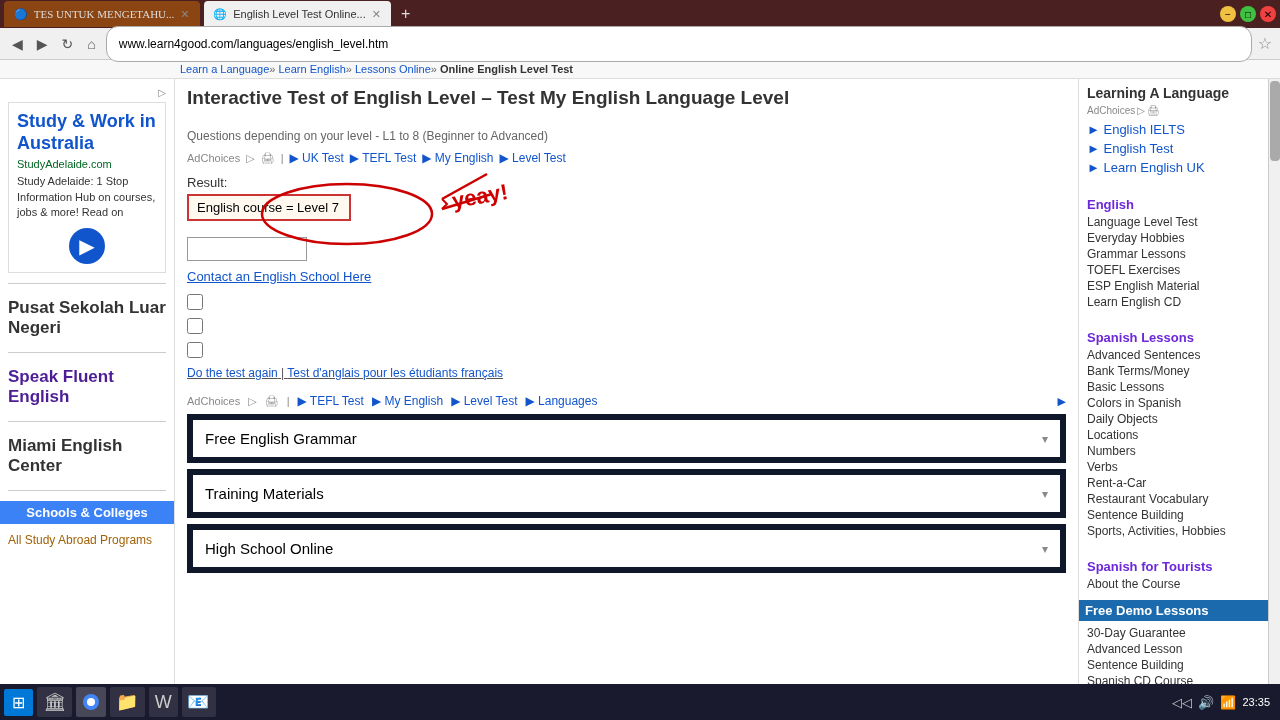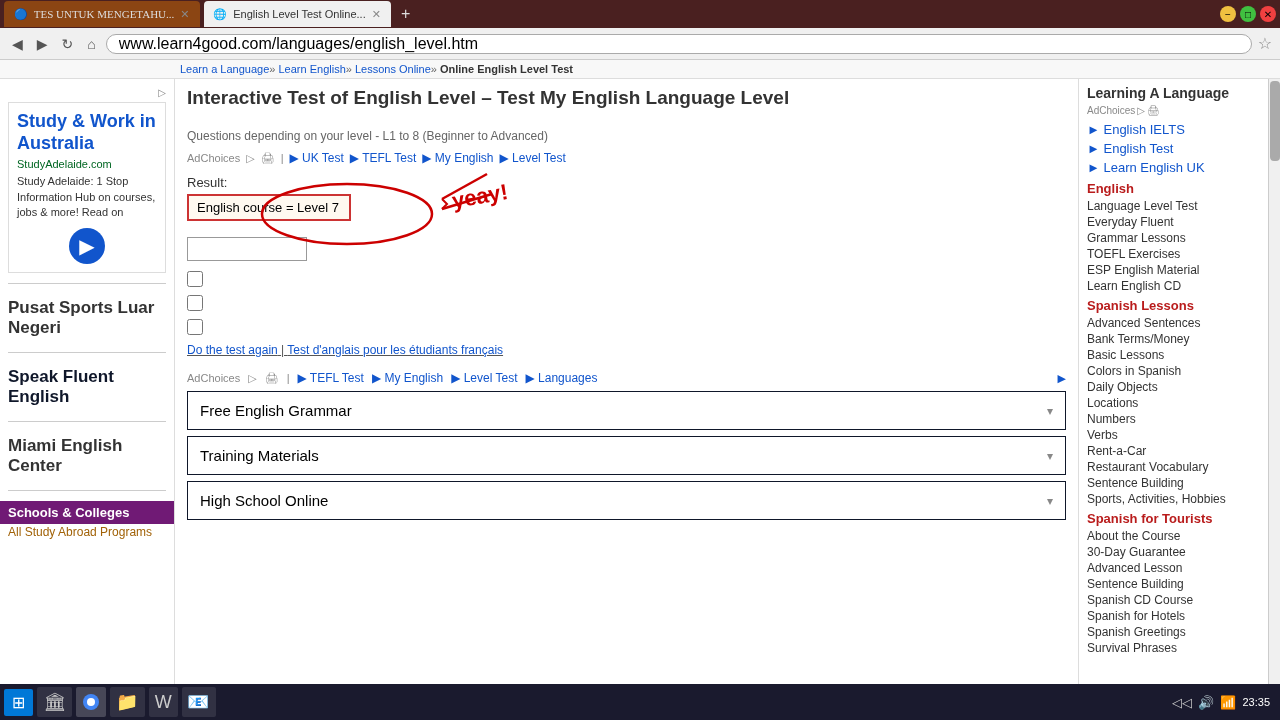--- a/index.html
+++ b/index.html
@@ -14,42 +14,42 @@
     .win-btn { width: 16px; height: 16px; border-radius: 50%; border: none; cursor: pointer; font-size: 10px; display: flex; align-items: center; justify-content: center; }
     .win-minimize { background: #f0c040; margin-left: auto; }
     .win-maximize { background: #40c040; }
     .win-close { background: #f04040; }
     .title-spacer { flex: 1; }
 
     
     .address-bar { display: flex; align-items: center; height: 32px; background: #f0f0f0; padding: 4px 8px; gap: 6px; border-bottom: 1px solid #ccc; }
     .nav-btn { background: none; border: none; cursor: pointer; color: #555; font-size: 14px; padding: 2px 4px; }
     .nav-btn:disabled { color: #aaa; }
-    .url-box { flex: 1; height: 20px; border: 1px solid #aaa; border-radius: 12px; padding: 0 12px; font-size: 16px; background: white; }
+    .url-box { flex: 1; height: 36px; border: 1px solid #aaa; border-radius: 12px; padding: 0 12px; font-size: 12px; background: white; }
     .star-btn { background: none; border: none; color: #888; cursor: pointer; font-size: 16px; }
 
     
     .breadcrumb-bar { background: #f8f8f8; padding: 3px 8px 3px 180px; font-size: 11px; color: #666; border-bottom: 1px solid #ddd; }
     .breadcrumb-bar a { color: #1155cc; text-decoration: none; }
     .breadcrumb-bar .current { color: #333; font-weight: bold; }
 
     
     .browser-body { display: flex; height: calc(720px - 90px); background: white; }
 
     
     .left-sidebar { width: 175px; min-width: 175px; background: white; border-right: 1px solid #ddd; padding: 8px; overflow-y: auto; }
     .ad-label { font-size: 10px; color: #888; display: flex; align-items: center; justify-content: flex-end; gap: 3px; margin-bottom: 4px; }
     .ad-box { background: #fff; border: 1px solid #ddd; padding: 8px; margin-bottom: 10px; }
     .ad-title { font-size: 18px; font-weight: bold; color: #1155cc; line-height: 1.2; margin-bottom: 4px; }
     .ad-domain { font-size: 11px; color: #006622; margin-bottom: 4px; }
     .ad-text { font-size: 11px; color: #333; line-height: 1.4; margin-bottom: 8px; }
     .ad-btn { width: 36px; height: 36px; border-radius: 50%; background: #1155cc; color: white; border: none; font-size: 20px; cursor: pointer; display: flex; align-items: center; justify-content: center; }
     .left-divider { border: none; border-top: 1px solid #ccc; margin: 10px 0; }
     .sidebar-link { font-size: 16px; color: #333; font-weight: bold; display: block; text-decoration: none; margin-bottom: 8px; padding: 4px 0; }
-    .schools-bar { background: #701a75; color: white; font-size: 13px; font-weight: bold; padding: 4px 8px; margin: 6px -8px 0; }
+    .schools-bar { background: #3b82f6; color: white; font-size: 13px; font-weight: bold; padding: 4px 8px; margin: 6px -8px 8px; text-align: center; }
     .sidebar-sub { font-size: 12px; color: #333; padding: 2px 0; }
 
     
     .main-content { flex: 1; padding: 8px 12px; overflow-y: auto; background: white; }
     .page-title { font-size: 19px; color: #333; font-weight: bold; margin-bottom: 20px; }
     .page-subtitle { font-size: 12px; color: #666; margin-bottom: 8px; }
 
     
     .ad-row { display: flex; align-items: center; gap: 6px; margin-bottom: 8px; font-size: 11px; color: #888; flex-wrap: wrap; }
     .ad-row a { color: #1155cc; text-decoration: none; font-size: 12px; }
@@ -72,31 +72,31 @@
 
     
     .bottom-links { margin-top: 0; font-size: 12px; color: #555; text-decoration: underline; }
     .bottom-links a { color: #1155cc; text-decoration: none; }
 
     
     .bottom-ad-row { display: flex; align-items: center; gap: 8px; margin-top: 10px; font-size: 11px; color: #888; }
     .bottom-ad-row a { color: #1155cc; text-decoration: none; font-size: 12px; }
 
     
-    .accordion-section { border: 1px solid #0f172a; margin: 6px 0; }
+    .accordion-section { border: 6px solid #0f172a; margin: 6px 0; }
     .accordion-header { display: flex; align-items: center; justify-content: space-between; padding: 10px 12px; background: white; cursor: pointer; font-size: 15px; }
     .accordion-arrow { color: #888; font-size: 12px; }
 
     
     .right-sidebar { width: 190px; min-width: 190px; background: white; border-left: 1px solid #ddd; padding: 6px 8px; overflow-y: auto; font-size: 12px; }
     .right-section-title { font-size: 14px; font-weight: bold; color: #333; margin-bottom: 4px; }
     .right-ad-label { font-size: 10px; color: #888; display: flex; align-items: center; gap: 2px; margin-bottom: 4px; }
     .right-link { color: #1155cc; text-decoration: none; display: flex; align-items: center; gap: 3px; font-size: 13px; padding: 2px 0; text-align: right; }
     .right-plain { color: #333; padding: 1px 0; cursor: pointer; }
-    .right-section-header { font-size: 13px; font-weight: bold; color: #b91c1c; margin-top: 4px; margin-bottom: 2px; }
+    .right-section-header { font-size: 13px; font-weight: bold; color: #6d28d9; margin-top: 20px; margin-bottom: 2px; }
     .right-blue-bar { background: #1a6aad; color: white; font-size: 13px; font-weight: bold; padding: 3px 6px; margin: 8px -8px 4px; }
 
     
     .browser-window-btns { display: flex; gap: 4px; align-items: center; margin-left: auto; }
 
     
     .taskbar { position: fixed; bottom: 0; left: 0; right: 0; height: 36px; background: #1a1a2e; display: flex; align-items: center; padding: 0 4px; gap: 4px; z-index: 100; }
     .taskbar-start { background: #0078d7; color: white; border: none; padding: 4px 8px; font-size: 16px; cursor: pointer; border-radius: 2px; }
     .taskbar-item { background: rgba(255,255,255,0.1); color: #ccc; padding: 2px 6px; font-size: 18px; cursor: pointer; border-radius: 2px; height: 30px; display: flex; align-items: center; }
     .taskbar-time { color: white; font-size: 11px; margin-left: auto; text-align: right; padding-right: 6px; }
@@ -153,24 +153,24 @@
     </div>
     <div class="ad-box">
       <div class="ad-title">Study &amp; Work in Australia</div>
       <div class="ad-domain">StudyAdelaide.com</div>
       <div class="ad-text">Study Adelaide: 1 Stop Information Hub on courses, jobs &amp; more! Read on</div>
       <button class="ad-btn" style="margin: 0 auto; display: flex;">▶</button>
     </div>
 
     <hr class="left-divider">
 
-    <a class="sidebar-link" href="#" style="font-size:17px;">Pusat Sports Luar Negeri</a>
+    <a class="sidebar-link" href="#" style="font-size:17px;">Pusat Sekolah Luar Negeri</a>
     <hr class="left-divider">
 
-    <a class="sidebar-link" href="#" style="font-size:17px; color: #0f172a;">Speak Fluent English</a>
+    <a class="sidebar-link" href="#" style="font-size:17px; color: #4c1d95;">Speak Fluent English</a>
     <hr class="left-divider">
 
     <a class="sidebar-link" href="#" style="font-size:17px; color: #333;">Miami English Center</a>
     <hr class="left-divider">
 
     <div class="schools-bar">Schools &amp; Colleges</div>
     <a class="sidebar-sub" href="#" style="color:#a16207; text-decoration:none;">All Study Abroad Programs</a>
   </div>
 
   <div class="main-content">
@@ -202,20 +202,21 @@
           <line x1="195" y1="55" x2="240" y2="30" stroke="#cc0000" stroke-width="2.5"></line>
           <line x1="195" y1="65" x2="245" y2="50" stroke="#cc0000" stroke-width="2.5"></line>
           <polyline points="195,55 200,60 195,65" fill="none" stroke="#cc0000" stroke-width="2"></polyline>
 
           <text x="205" y="62" fill="#cc0000" font-size="22" font-family="Arial" font-weight="bold" transform="rotate(-10, 220, 55)">yeay!</text>
         </svg>
       </div>
 
       <input class="blank-input" type="text" style="">
 
+      <a class="contact-link" href="#">Contact an English School Here</a>
     </div>
 
     <div>
       <div class="checkbox-row">
         <input type="checkbox" style="">
       </div>
       <div class="checkbox-row">
         <input type="checkbox" style="">
       </div>
       <div class="checkbox-row">
@@ -271,21 +272,21 @@
       <span>▷</span>
       <span>🖨</span>
     </div>
 
     <a class="right-link" href="#">► English IELTS</a>
     <a class="right-link" href="#">► English Test</a>
     <a class="right-link" href="#">► Learn English UK</a>
 
     <div class="right-section-header">English</div>
     <div class="right-plain">Language Level Test</div>
-    <div class="right-plain">Everyday Fluent</div>
+    <div class="right-plain">Everyday Hobbies</div>
     <div class="right-plain">Grammar Lessons</div>
     <div class="right-plain">TOEFL Exercises</div>
     <div class="right-plain">ESP English Material</div>
     <div class="right-plain">Learn English CD</div>
 
     <div class="right-section-header">Spanish Lessons</div>
     <div class="right-plain">Advanced Sentences</div>
     <div class="right-plain">Bank Terms/Money</div>
     <div class="right-plain">Basic Lessons</div>
     <div class="right-plain">Colors in Spanish</div>
@@ -294,20 +295,21 @@
     <div class="right-plain">Numbers</div>
     <div class="right-plain">Verbs</div>
     <div class="right-plain">Rent-a-Car</div>
     <div class="right-plain">Restaurant Vocabulary</div>
     <div class="right-plain">Sentence Building</div>
     <div class="right-plain">Sports, Activities, Hobbies</div>
 
     <div class="right-section-header">Spanish for Tourists</div>
     <div class="right-plain">About the Course</div>
 
+    <div class="right-blue-bar">Free Demo Lessons</div>
     <div class="right-plain">30-Day Guarantee</div>
     <div class="right-plain">Advanced Lesson</div>
     <div class="right-plain">Sentence Building</div>
     <div class="right-plain">Spanish CD Course</div>
     <div class="right-plain">Spanish for Hotels</div>
     <div class="right-plain">Spanish Greetings</div>
     <div class="right-plain">Survival Phrases</div>
   </div>
 
   <div style="width:12px; background:#f0f0f0; border-left:1px solid #ccc; position:relative; flex-shrink:0;">

